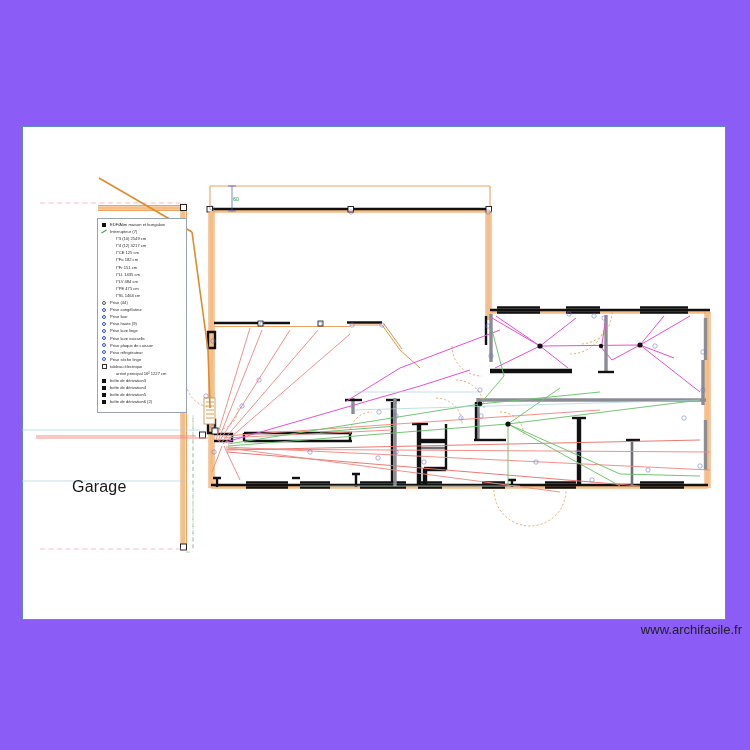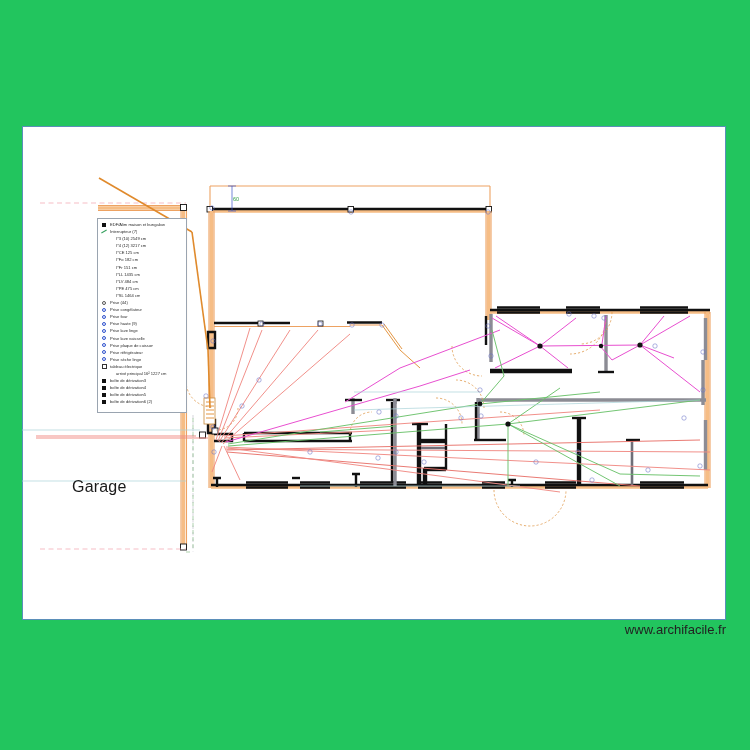--- a/index.html
+++ b/index.html
@@ -6,21 +6,21 @@
   html, body {
     margin: 0;
     padding: 0;
     background: #ffffff;
     font-family: "Liberation Sans", sans-serif;
   }
   #app {
     position: relative;
     width: 750px;
     height: 750px;
-    background: #22c55e;
+    background: #8b5cf6;
     overflow: hidden;
   }
   
   #plan-frame {
     position: absolute;
     left: 22px;
     top: 126px;
     width: 704px;
     height: 494px;
     border: 1px solid #5b8fb9;
@@ -109,21 +109,21 @@
     box-sizing:border-box; background:#fff;
   }
   .sym-dot-sq::after {
     content:""; position:absolute; left:1px; top:1px;
     width:4px; height:4px; background:#111;
   }
   .sym-none::after { content:""; }
   
   #watermark {
     position: absolute;
-    right: 24px;
+    right: 8px;
     top: 622px;
     font-size: 13px;
     color: #222;
     white-space: nowrap;
   }
 </style>
 </head>
 <body>
 
 <div id="app">

